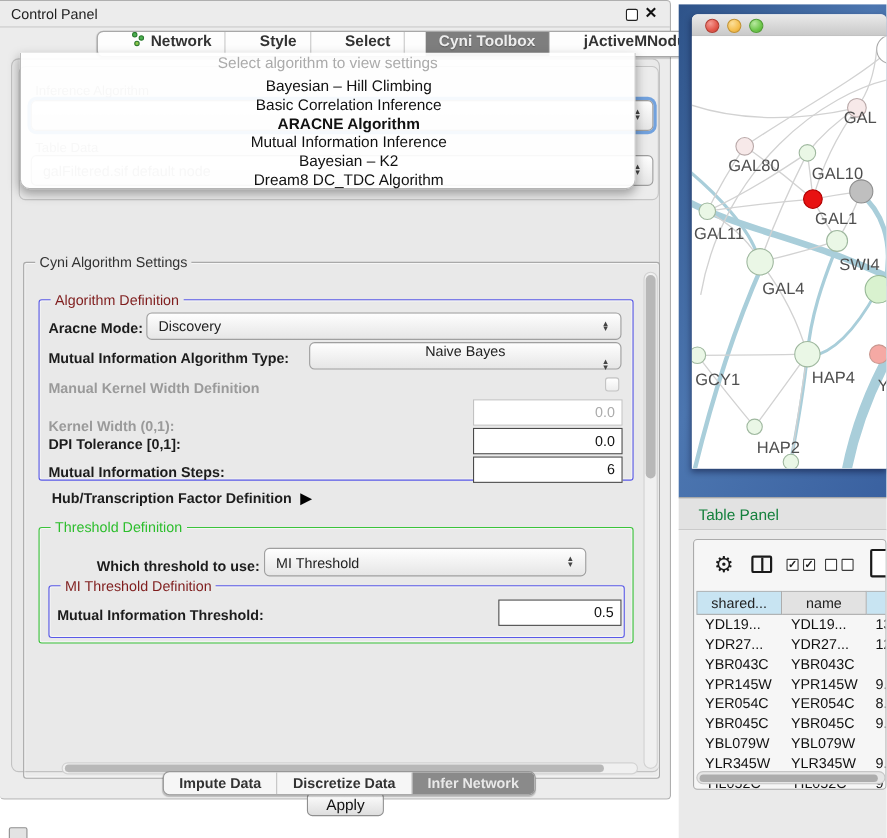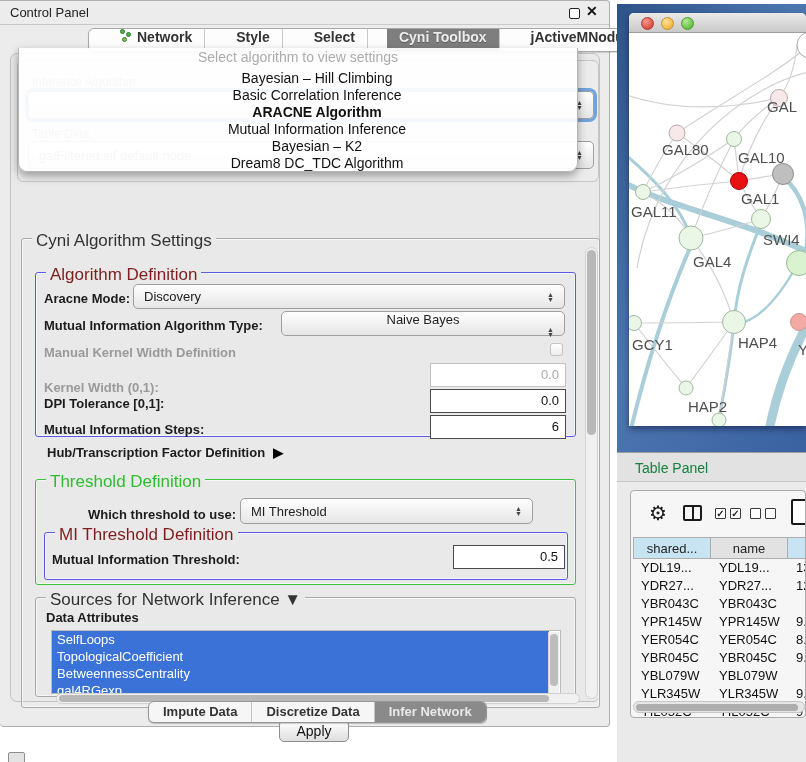--- a/index.html
+++ b/index.html
@@ -47,21 +47,21 @@
   
   #algo-popup { left:18px; top:48px; width:560px; height:124px; background:rgba(255,255,255,.93);
     border:1px solid #B5B5B5; border-top:none; border-radius:0 0 9px 9px;
     box-shadow:0 4px 10px rgba(0,0,0,.35); z-index:20; }
   .popup-prompt { top:1px; width:100%; text-align:center; font-size:14px; color:#ABABAB; }
   .popup-item { left:21px; width:552px; height:17px; font-size:14px; color:#111; padding-left:2px; line-height:17px;text-align:center; }
   .popup-item.bold { font-weight:bold; }
 
   
   .groupbox { border:1px solid #A9A9A9; border-radius:3px; box-shadow:inset 0 0 0 1px rgba(255,255,255,.6); }
-  .gb-label { position:absolute; top:-8px; left:10px; background:#E9E9E9; padding:0 4px; font-size:17px; color:#333; }
+  .gb-label { position:absolute; top:-8px; left:10px; background:#E9E9E9; padding:0 4px; font-size:13px; color:#333; }
   .gb-blue { border-color:#5959E8; }
   .gb-blue>.gb-label { color:#7f1d1d; }
   .gb-green { border-color:#3BC43B; }
   .gb-green>.gb-label { color:#2DBE2D; }
 
   #cyni-group { left:10px; top:184px; width:579px; height:470px; }
   .blabel { font-size:13px; font-weight:bold; color:#1c1c1c; }
   .blabel.dis { color:#9A9A9A; }
   .field { background:#fff; border:1px solid #4a4a4a; font-size:13px; color:#111; text-align:right; padding:0 6px; line-height:22px; }
   .field.dis { border:1px solid #C2C2C2; color:#ABABAB; }
@@ -248,33 +248,20 @@
               <span>▼</span>
             </span>
         </div>
         <div id="mithr-box" class="abs groupbox gb-blue">
           <span class="gb-label">MI Threshold Definition</span>
           <span id="mithr-lbl" class="abs blabel">Mutual Information Threshold:</span>
           <div id="mithr-field" class="abs field">0.5</div>
         </div>
       </div>
 
-      <div id="sources-box" class="abs groupbox">
-        <span class="gb-label"><span>Sources for Network Inference</span> <span>▼</span></span>
-        <span id="attrs-lbl" class="abs blabel">Data Attributes</span>
-        <div id="attr-list" class="abs">
-          <div class="attr-item">SelfLoops</div>
-          <div class="attr-item">TopologicalCoefficient</div>
-          <div class="attr-item">BetweennessCentrality</div>
-          <div class="attr-item">gal4RGexp</div>
-          <div id="attr-vscroll">
-              <div class="thumb"></div>
-            </div>
-        </div>
-      </div>
 
       <div class="vscroll abs">
           <div class="thumb"></div>
         </div>
       <div class="hscroll abs">
           <div class="thumb"></div>
         </div>
     </div>
 
     <div id="apply-btn" class="abs">Apply</div>

